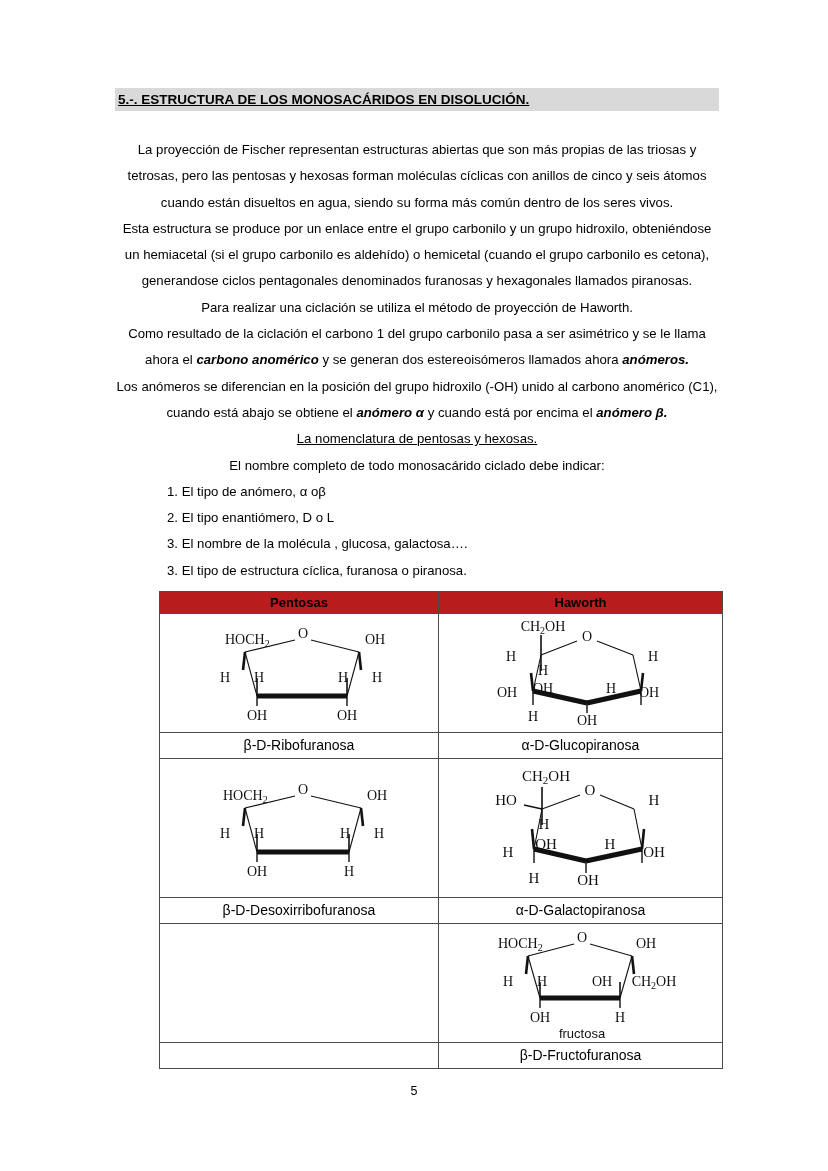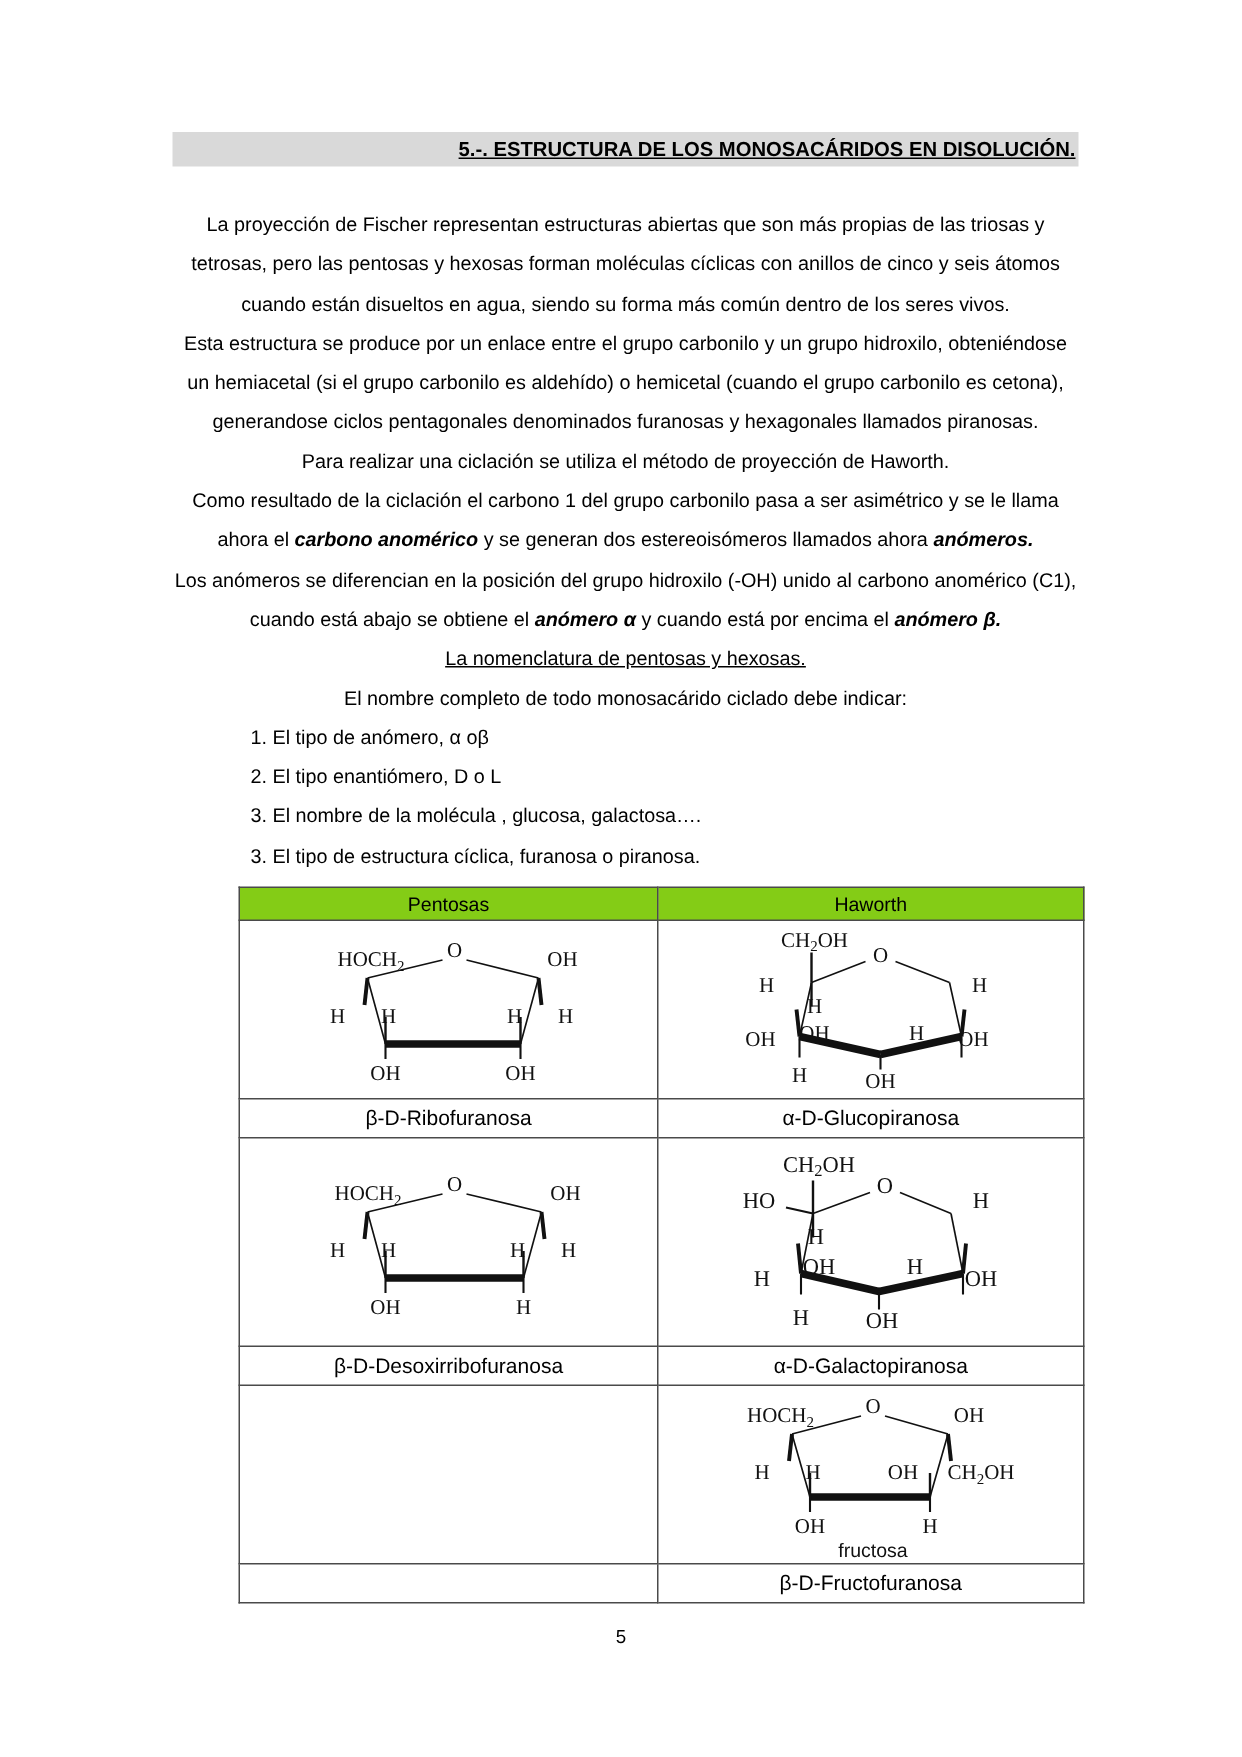--- a/index.html
+++ b/index.html
@@ -30,21 +30,20 @@
   }
 
   
   .section-heading {
     background: #d9d9d9;
     font-size: 13.5px;
     font-weight: bold;
     line-height: 21px;
     padding: 1px 2px 1px 3px;
     white-space: nowrap;
-    text-align: right;
   }
   .section-heading span.u {
     text-decoration: underline;
   }
 
   
   .body-block {
     margin-top: 26px;
     font-size: 13.2px;
     line-height: 26.3px;
@@ -88,23 +87,23 @@
     border: 1px solid #4a4a4a;
     padding: 0;
     vertical-align: middle;
     text-align: center;
   }
   td.col-l { width: 278px; }
   td.col-r { width: 283px; }
   td.nob { border: none; background: transparent; }
 
   .hdr {
-    background: #84cc16;
+    background: #b91c1c;
     font-size: 13px;
-    font-weight: normal;
+    font-weight: bold;
     height: 21px;
     line-height: 21px;
   }
   .namecell {
     font-size: 14px;
     height: 25px;
     line-height: 25px;
   }
   .figcell {
     height: 118px;

